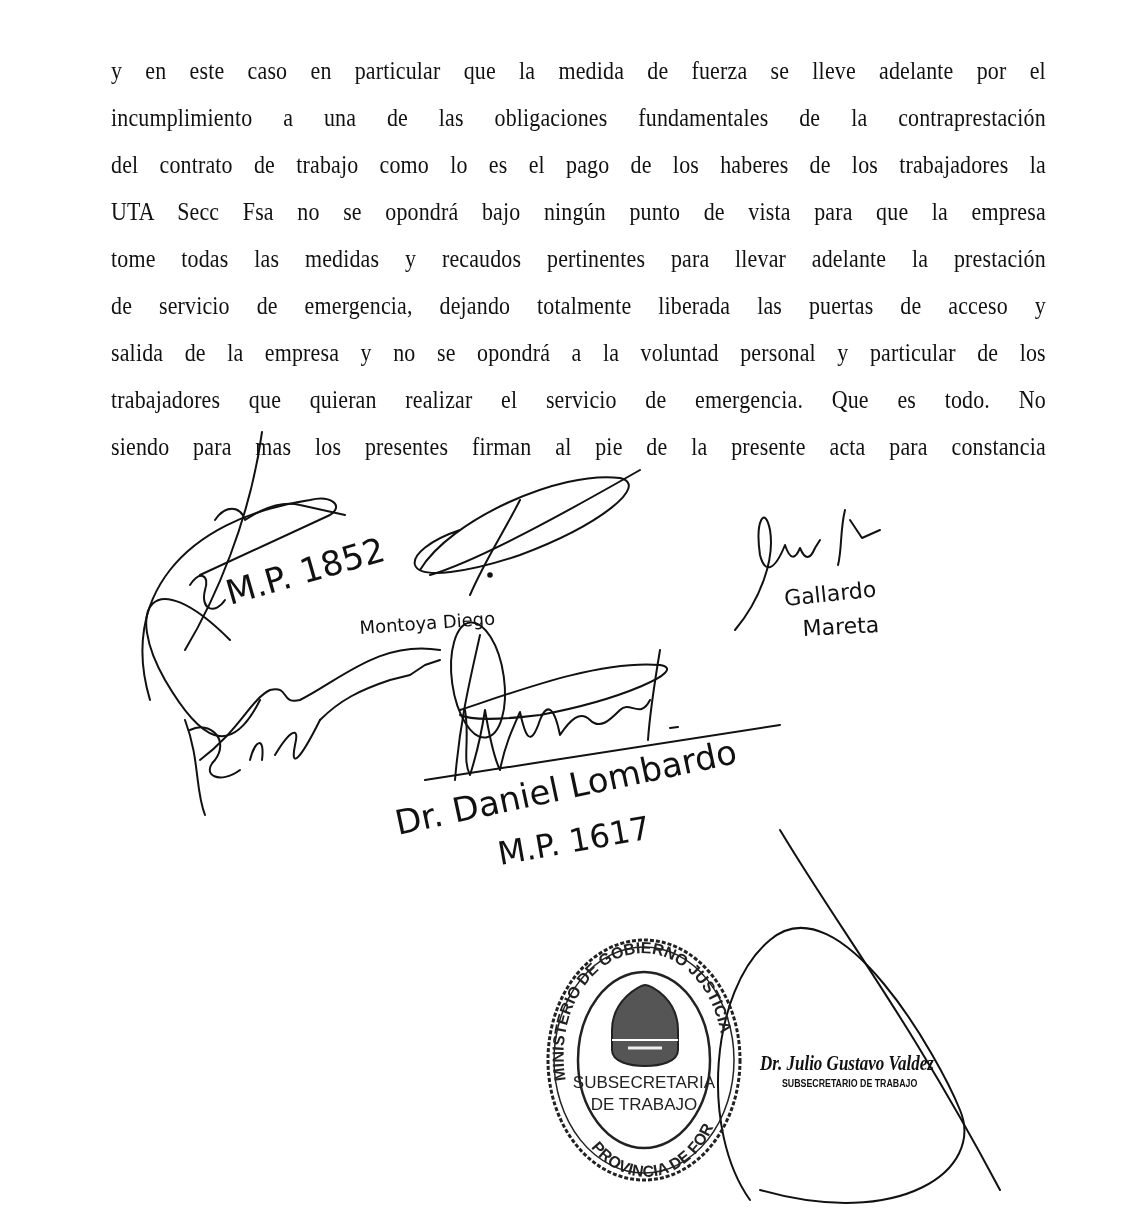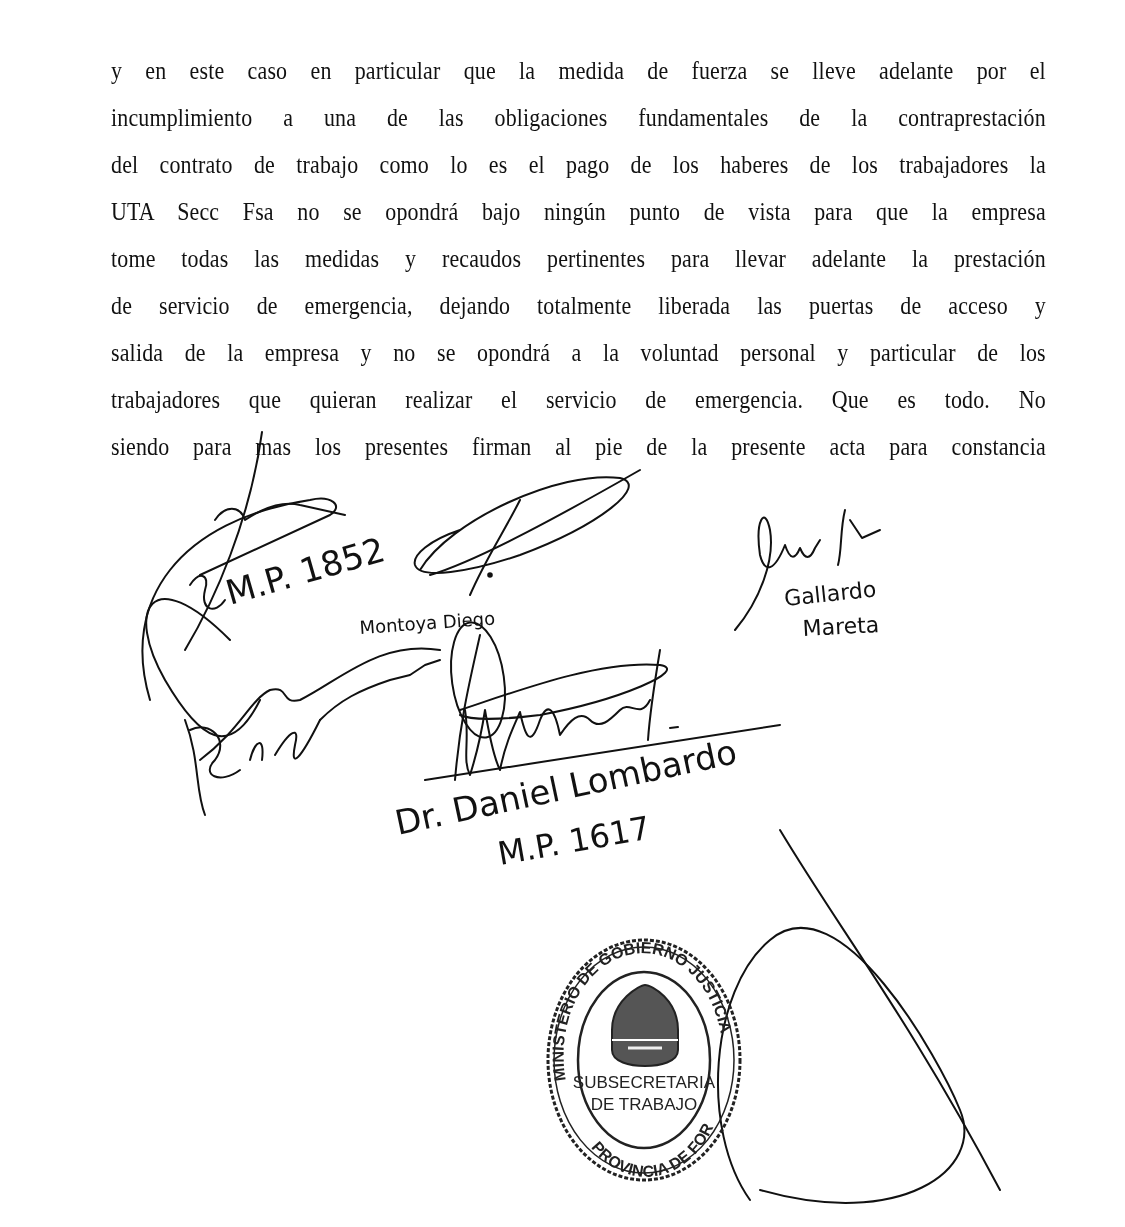--- a/index.html
+++ b/index.html
@@ -117,14 +117,18 @@
       <g>
         <path d="M612 1030 C 612 1000, 640 985, 645 985 C 652 985, 678 1000, 678 1030 L 678 1050 C 678 1062, 660 1066, 645 1066 C 630 1066, 612 1062, 612 1050 Z" fill="#555" stroke="#222" stroke-width="2"></path>
         <path d="M612 1040 L 678 1040" stroke="#fff" stroke-width="2"></path>
         <path d="M628 1048 L 662 1048" stroke="#eee" stroke-width="3"></path>
       </g>
       <text x="644" y="1088" text-anchor="middle" class="seal-inner">SUBSECRETARIA</text>
       <text x="644" y="1110" text-anchor="middle" class="seal-inner">DE TRABAJO</text>
     </g>
   </svg>
 
+  <div class="official">
+    <div class="official-name">Dr. Julio Gustavo Valdez</div>
+    <div class="official-title">SUBSECRETARIO DE TRABAJO</div>
+  </div>
 
 </div>
 
 </body></html>

